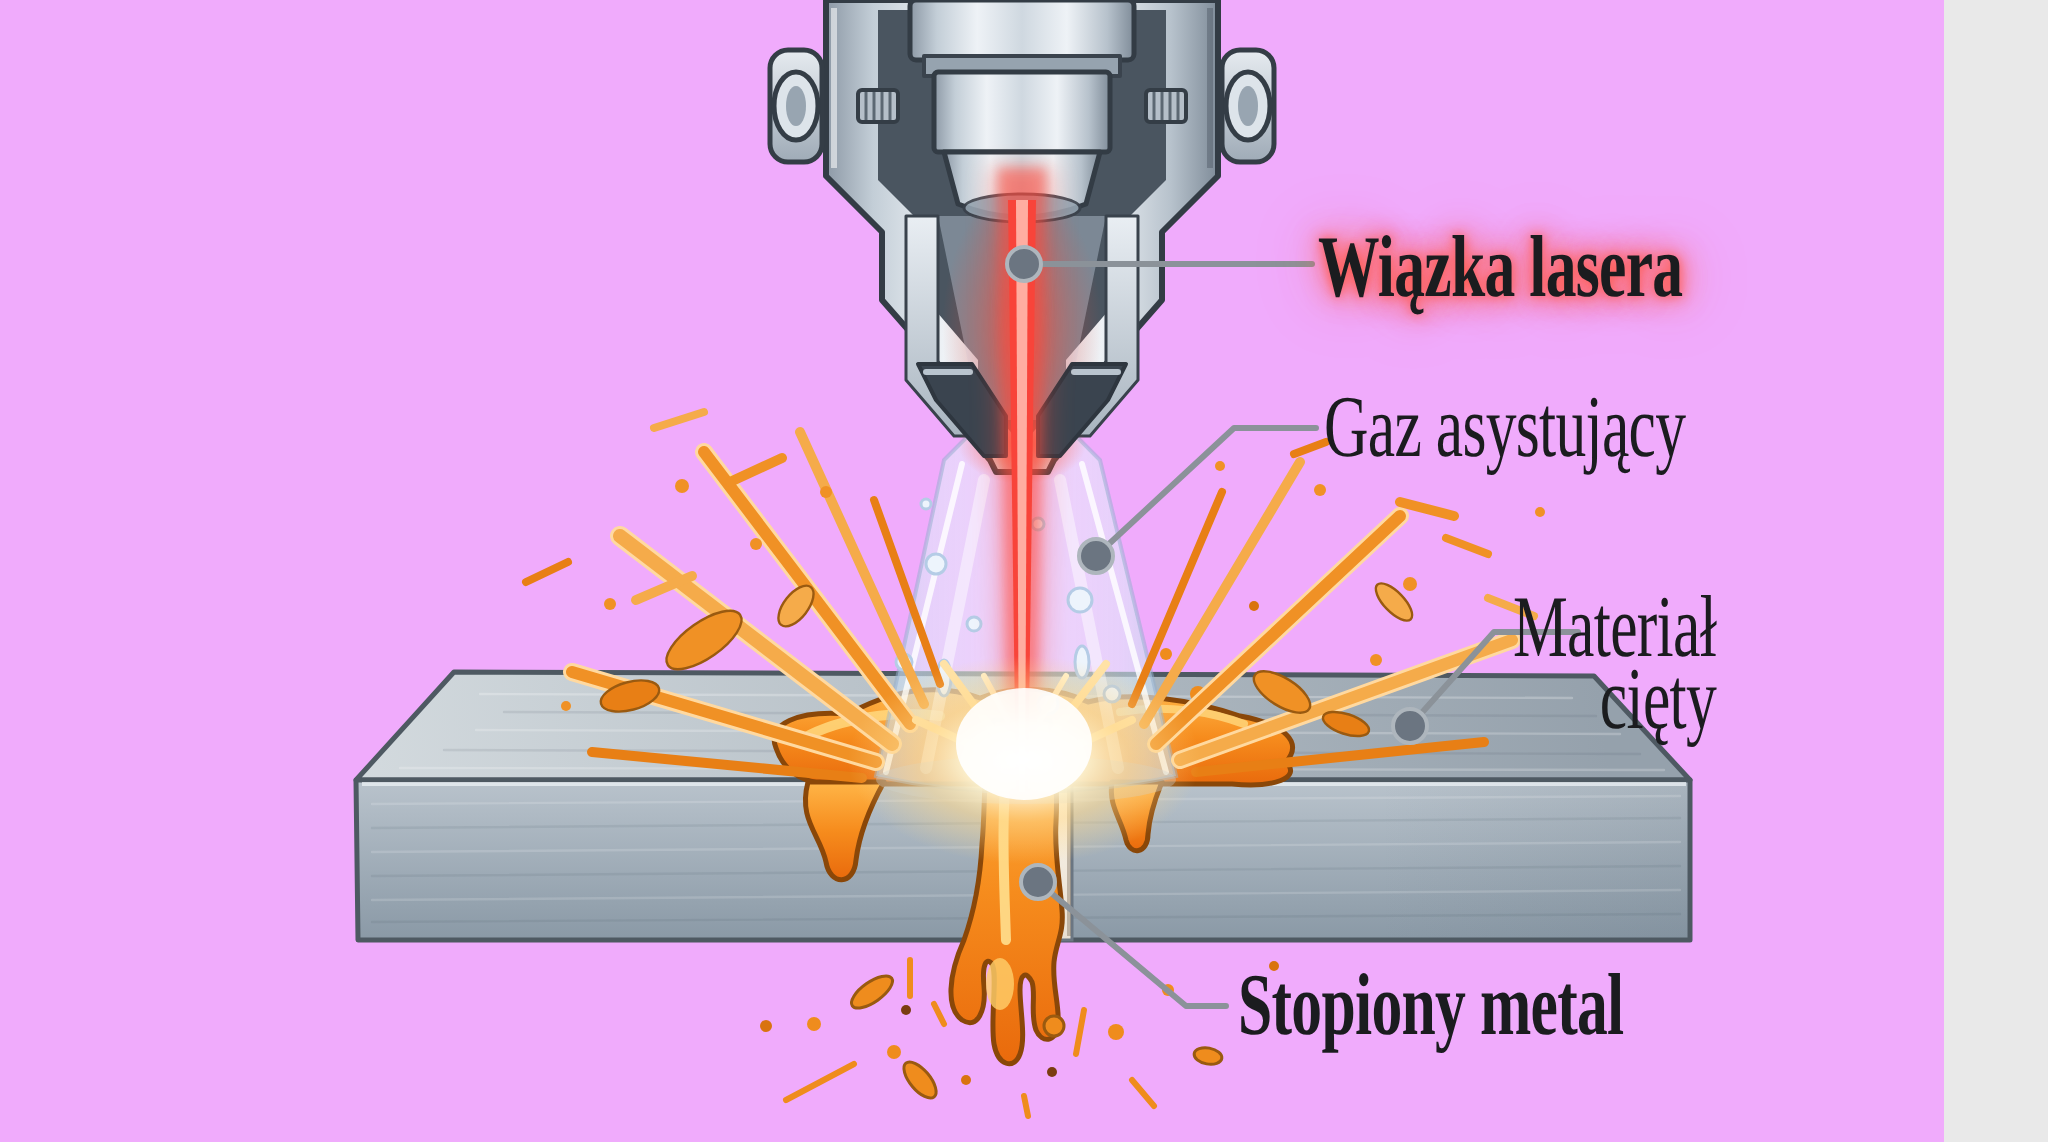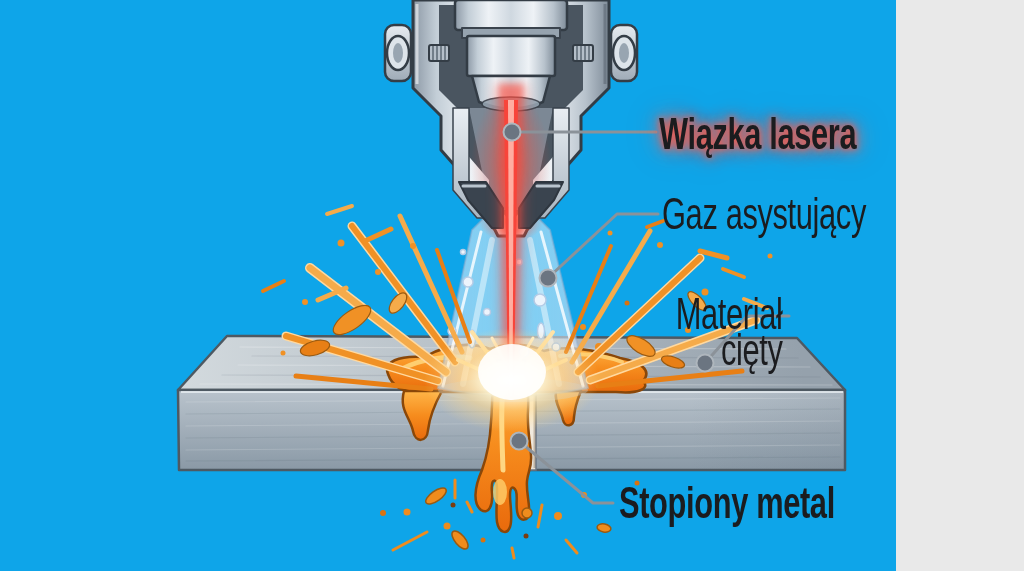--- a/index.html
+++ b/index.html
@@ -1,17 +1,17 @@
 <!DOCTYPE html>
 <html><head>
 <meta charset="utf-8">
 <style>
   html,body{margin:0;padding:0;background:#e9e9e9;}
-  .stage{position:relative;width:896px;height:571px;background:#0ea5e9;overflow:hidden;
-         font-family:Liberation Sans, sans-serif;}
+  .stage{position:relative;width:972px;height:571px;background:#f0abfc;overflow:hidden;
+         font-family:Liberation Serif, serif;}
   .stage svg{position:absolute;left:0;top:0;}
   .lbl{position:absolute;color:#1b1c1f;font-size:44px;line-height:44px;white-space:nowrap;
        transform:scaleX(.70);transform-origin:0 50%;letter-spacing:-.5px;}
   .lbl.bold{font-weight:700;}
   #lbl-wiazka{left:659px;top:112px;
       text-shadow:0 0 7px rgba(255,86,70,.95),0 0 15px rgba(255,86,70,.85),
                   0 0 26px rgba(255,100,80,.6),0 0 42px rgba(255,112,92,.4);}
   #lbl-gaz{left:662px;top:192px;}
   #lbl-material{right:114px;top:296px;text-align:right;transform-origin:100% 0;line-height:36px;}
   #lbl-stopiony{left:619px;top:481px;}

